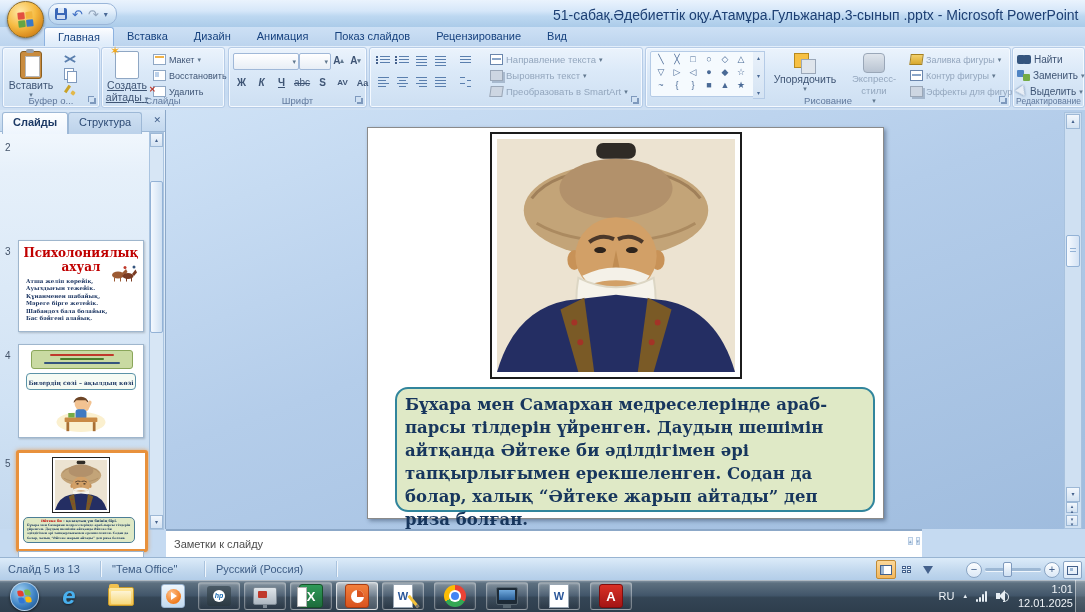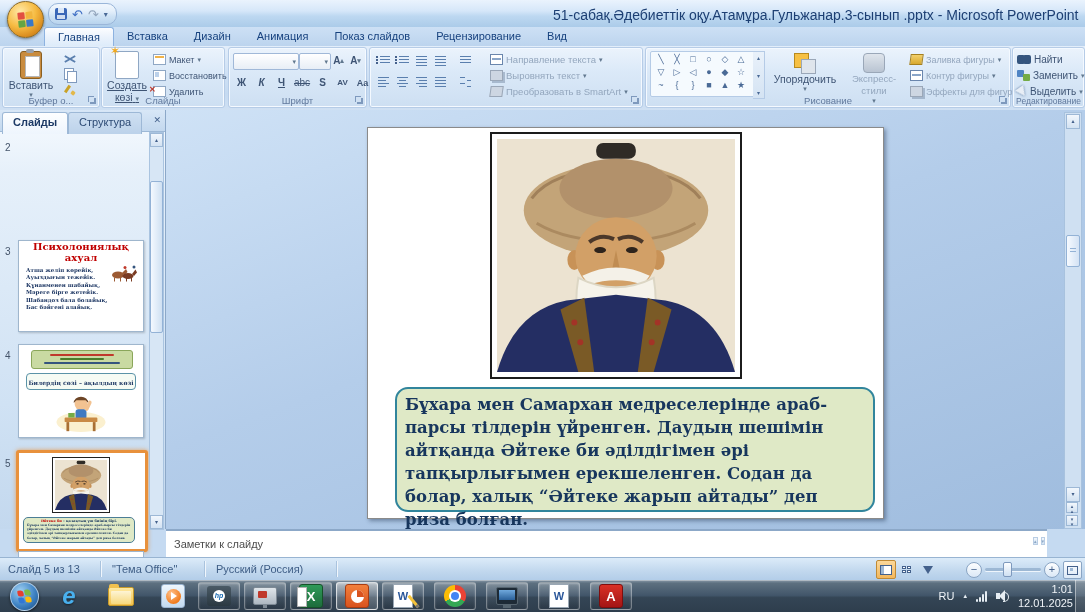--- a/index.html
+++ b/index.html
@@ -123,21 +123,21 @@
   .panelscroll{position:absolute;right:1px;top:22px;width:13px;height:396px;background:#d7e6f5;border:1px solid #aac4e0;}
   .pscr-btn{position:absolute;left:0;width:11px;height:12px;background:linear-gradient(#f2f7fd,#d3e2f2);
     border:1px solid #9db8d6;font-size:6px;color:#44618c;text-align:center;line-height:12px;}
   .pscr-thumb{position:absolute;left:0;top:48px;width:11px;height:150px;background:linear-gradient(90deg,#f4f9ff,#cfe0f2);
     border:1px solid #93b2d6;border-radius:2px;}
   
   .t2box{position:absolute;left:9px;top:10px;width:104px;height:64px;background:#c9daa2;
     border:1px solid #8aa65a;border-radius:7px;padding-top:12px;box-sizing:border-box;}
   .t2title{font-size:6.5px;font-weight:bold;color:#c00000;text-align:center;}
   .t2body{font-size:5.5px;font-weight:bold;color:#943634;padding:2px 6px 0 10px;line-height:1.3;}
-  .t3title{font-size:10px;font-weight:bold;color:#c00000;text-align:center;}
+  .t3title{font-size:12px;font-weight:bold;color:#c00000;text-align:center;margin-top:5px;}
   .t3lines{font-size:5.5px;font-weight:bold;color:#1f3864;line-height:1.35;padding-left:7px;margin-top:4px;}
   .t3horse{position:absolute;right:3px;top:22px;}
   .t4green{position:absolute;left:12px;top:5px;width:100px;height:17px;background:#c9daa2;border:1px solid #8aa65a;border-radius:3px;}
   .t4green i{position:absolute;left:18px;right:18px;height:2px;border-radius:1px;}
   .t4cap{position:absolute;left:7px;top:28px;width:110px;height:17px;background:#f6fbf4;border:1px solid #5b93a8;
     border-radius:4px;font-size:6px;font-weight:bold;color:#1f3864;text-align:center;line-height:17px;box-sizing:border-box;}
   .t5frame{position:absolute;left:33px;top:4px;width:58px;height:56px;border:1px solid #222;background:#fff;padding:2px;box-sizing:border-box;}
   .t5box{position:absolute;left:4px;top:64px;width:112px;height:26px;background:#dfe9c6;border:1px solid #4b7d96;
     border-radius:5px;overflow:hidden;padding:1px 3px;box-sizing:border-box;}
   .t5l1{font-size:3.5px;font-weight:bold;text-align:center;color:#17365d;}
@@ -159,21 +159,21 @@
   .gb-body{font-size:16.5px;line-height:23px;}
   .vscroll{position:absolute;left:1064px;top:112px;width:16px;height:415px;background:#cfe0f2;border:1px solid #a8c2de;}
   .vs-btn{position:absolute;left:1px;width:12px;height:13px;background:linear-gradient(#f2f7fd,#d3e2f2);
     border:1px solid #9db8d6;font-size:6px;color:#44618c;text-align:center;line-height:13px;}
   .vs-thumb{position:absolute;left:1px;top:122px;width:12px;height:30px;background:linear-gradient(90deg,#f6faff,#d3e2f4);
     border:1px solid #93b2d6;border-radius:2px;}
   .vs-thumb:before{content:"";position:absolute;left:3px;top:12px;width:6px;height:1px;background:#93b2d6;box-shadow:0 3px 0 #93b2d6;}
   .dblarr{position:absolute;left:1px;width:12px;height:11px;background:linear-gradient(#f2f7fd,#d3e2f2);
     border:1px solid #9db8d6;font-size:5px;line-height:5px;color:#44618c;text-align:center;padding-top:1px;box-sizing:border-box;}
   
-  .notes{position:absolute;left:166px;top:529px;width:881px;height:28px;background:#fff;border-top:2px solid #8ca8c8;}
+  .notes{position:absolute;left:166px;top:529px;width:756px;height:28px;background:#fff;border-top:2px solid #8ca8c8;}
   .notes-text{position:absolute;left:8px;top:7px;color:#4d4d4d;font-size:11px;}
   .notes-scroll{position:absolute;right:1px;top:2px;width:13px;height:24px;}
   .ns-btn{width:13px;height:11px;background:linear-gradient(#f2f7fd,#d3e2f2);border:1px solid #b9cde4;
     font-size:5px;color:#8aa5c4;text-align:center;line-height:11px;box-sizing:border-box;}
   
   .status{position:absolute;left:0;top:557px;width:1085px;height:23px;color:#3e5d85;
     background:linear-gradient(#dcebf9,#c2d8ee 55%,#b1cce8);border-top:1px solid #98b4d2;}
   .st-item{position:absolute;top:5px;font-size:11px;white-space:nowrap;}
   .st-sep{position:absolute;top:3px;width:1px;height:16px;background:#a9c3de;box-shadow:1px 0 0 #f0f6fc;}
   .vbtns{position:absolute;left:876px;top:2px;display:flex;gap:1px;}
@@ -303,21 +303,21 @@
       <div style="position:absolute;left:61px;top:20px;"><span class="copy-ic"></span></div>
       <div style="position:absolute;left:61px;top:36px;"><span class="brush-ic"></span></div>
       <div class="rglabel">Буфер о...</div>
       <span class="launcher"></span>
     </div>
 
     <div class="rgroup" style="left:101px;width:122px;">
       <div class="bigbtn" style="left:2px;top:3px;width:46px;text-decoration:underline;">
         <span class="newslide-ic"></span>
         <span>Создать</span>
-        <span><span>көзі</span> <span class="caret">▾</span></span>
+        <span><span>айтады</span> <span class="caret">▾</span></span>
       </div>
       <div class="sbtn" style="position:absolute;left:51px;top:6px;">
         <span class="lay-ic"></span>
         <span>Макет</span>
         <span class="caret">▾</span>
       </div>
       <div class="sbtn" style="position:absolute;left:51px;top:22px;">
         <span class="res-ic"></span>
         <span>Восстановить</span>
       </div>

